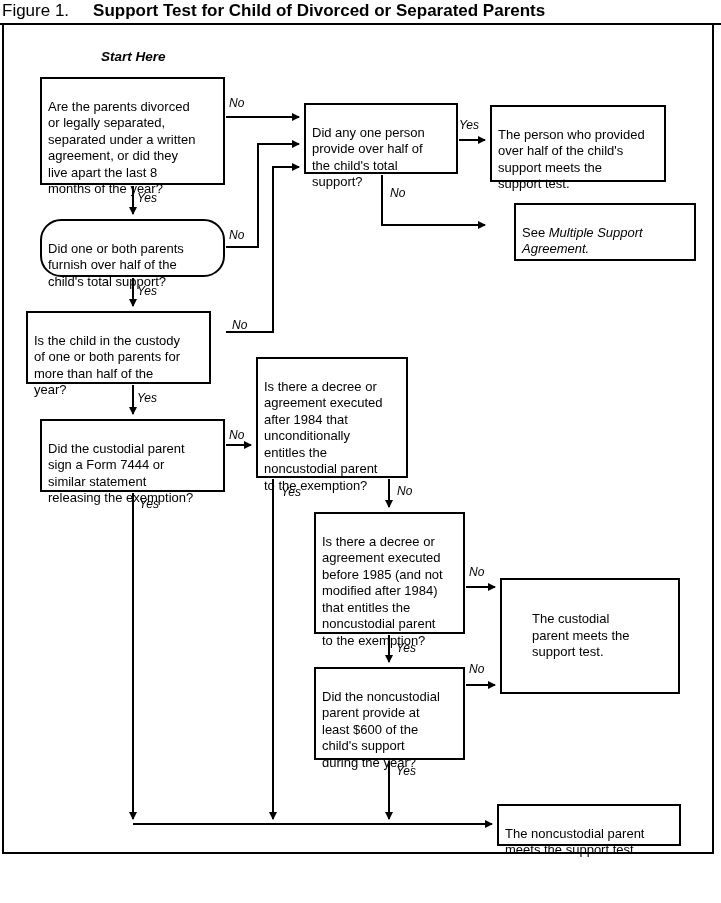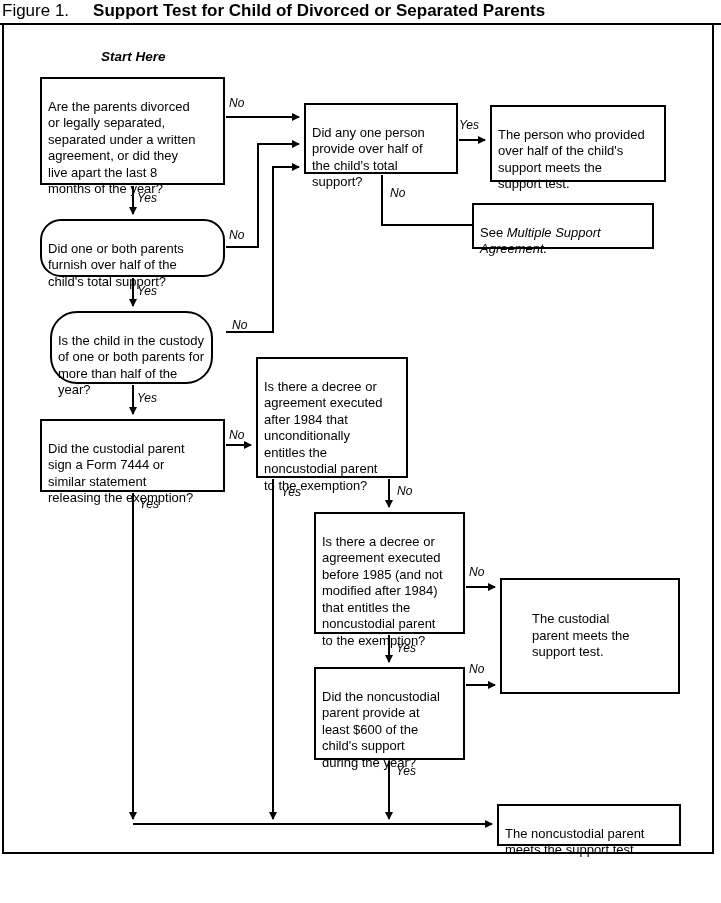--- a/index.html
+++ b/index.html
@@ -119,21 +119,21 @@
 live apart the last 8
 months of the year?</span>
   </div>
 
   <div class="fc-box" style="left:40px; top:219px; width:185px; height:58px;border-radius:21px;">
     <span>Did one or both parents
 furnish over half of the
 child's total support?</span>
   </div>
 
-  <div class="fc-box" style="left:50px; top:311px; width:163px; height:73px;border-radius:27px;">
+  <div class="fc-box" style="left:26px; top:311px; width:185px; height:73px;">
     <span>Is the child in the custody
 of one or both parents for
 more than half of the
 year?</span>
   </div>
 
   <div class="fc-box" style="left:40px; top:419px; width:185px; height:73px;">
     <span>Did the custodial parent
 sign a Form 7444 or
 similar statement
@@ -147,21 +147,21 @@
 support?</span>
   </div>
 
   <div class="fc-box" style="left:490px; top:105px; width:176px; height:77px;">
     <span>The person who provided
 over half of the child's
 support  meets the
 support  test.</span>
   </div>
 
-  <div class="fc-box" style="left:472px; top:203px; width:182px; height:46px;">
+  <div class="fc-box" style="left:514px; top:203px; width:182px; height:58px;">
     <span>See </span><span class="italic">Multiple Support
 Agreement.</span>
   </div>
 
   <div class="fc-box" style="left:256px; top:357px; width:152px; height:121px;">
     <span>Is there a decree or
 agreement executed
 after 1984 that
 unconditionally
 entitles the

